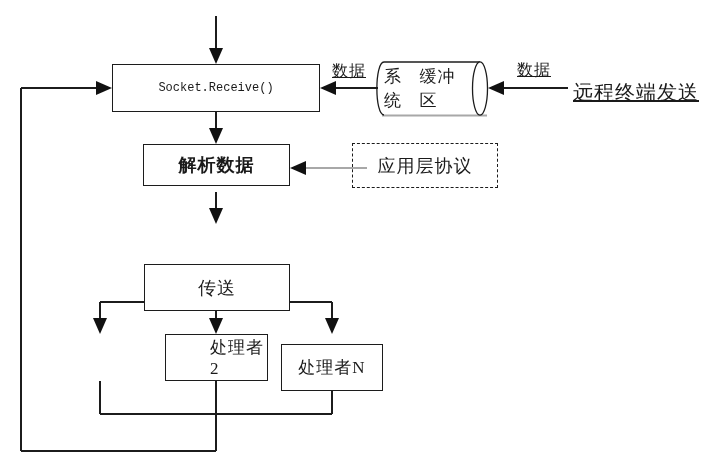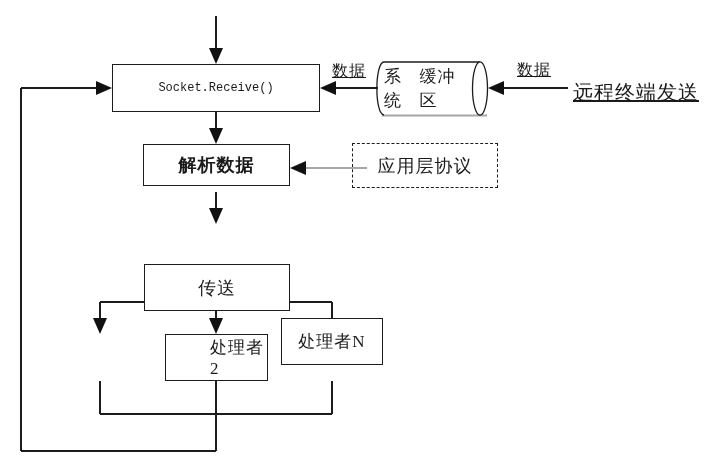--- a/index.html
+++ b/index.html
@@ -97,21 +97,21 @@
 
   <div class="box mono" style="left:112px;top:64px;width:208px;height:48px;">Socket.Receive()</div>
 
   <div class="box" style="left:143px;top:144px;width:147px;height:42px;font-weight:bold;">解析数据</div>
 
   <div class="box" style="left:144px;top:224px;width:146px;height:47px;margin-top:40px;">传送</div>
 
 
   <div class="box" style="left:165px;top:334px;width:103px;height:47px;font-size:17px;padding-left:44px;">处理者2</div>
 
-  <div class="box" style="left:281px;top:318px;width:102px;height:47px;font-size:17px;">处理者N</div>
+  <div class="box" style="left:281px;top:344px;width:102px;height:47px;font-size:17px;">处理者N</div>
 
   <div class="box dashed" style="left:352px;top:143px;width:146px;height:45px;">应用层协议</div>
 
   <div class="cyl-text" style="left:384px;top:63px;width:89px;height:52px;">
     <span>系统</span>
     <span>缓冲区</span>
   </div>
 
   <div class="lbl" style="left:329px;top:61px;width:40px;text-align:center;">数据</div>
 

